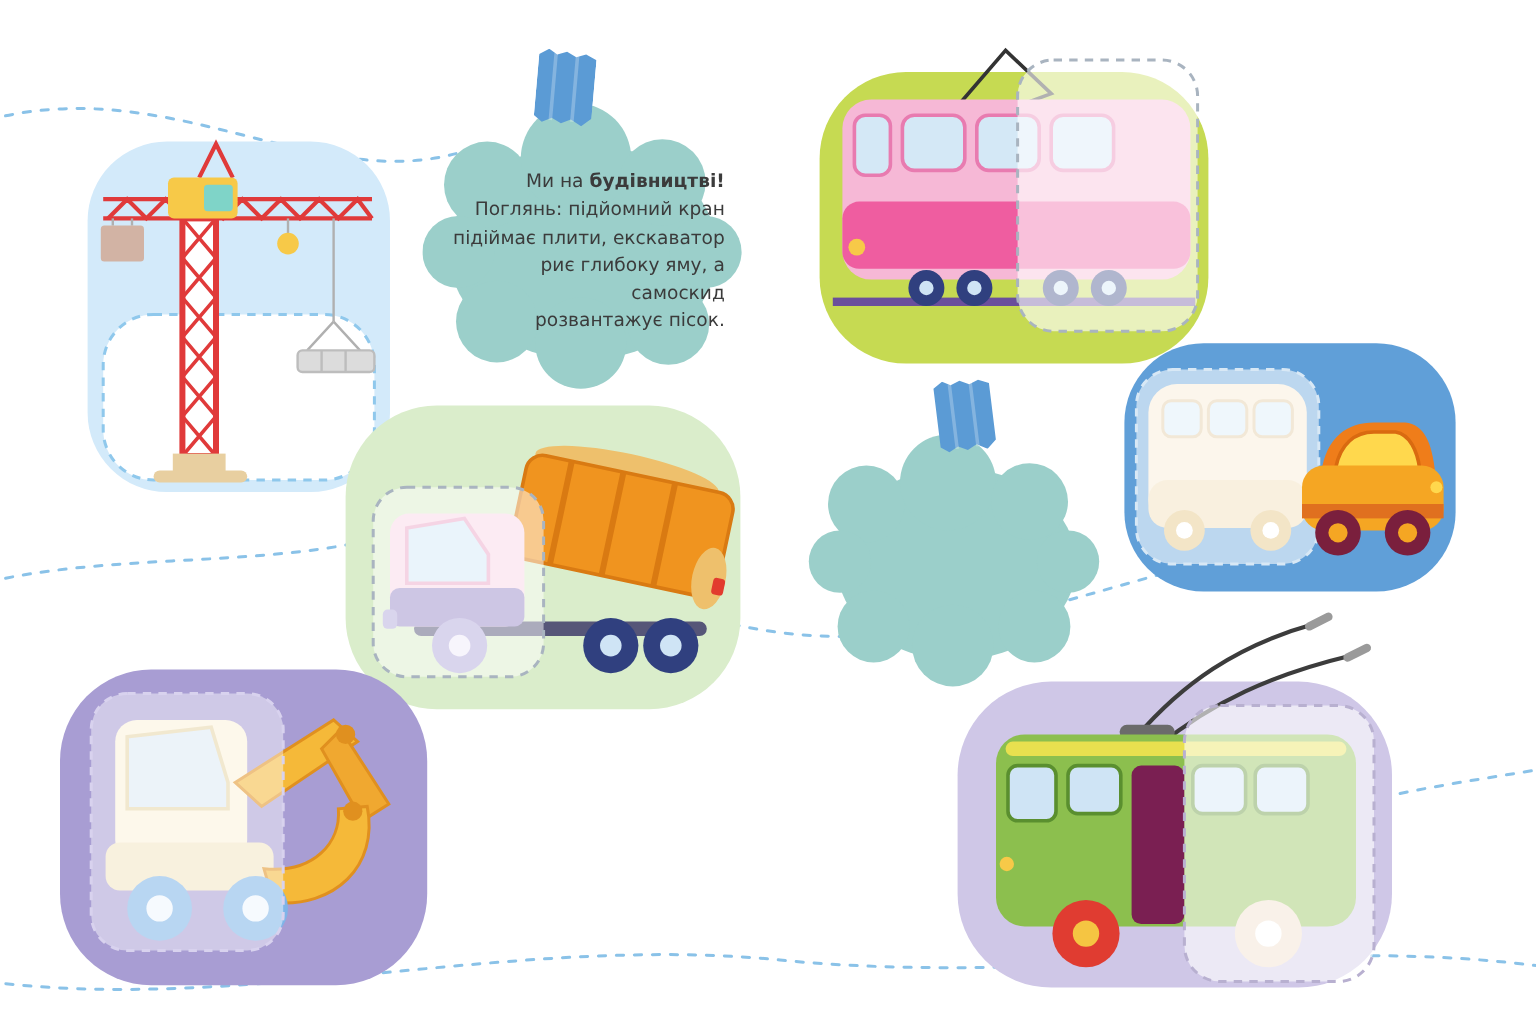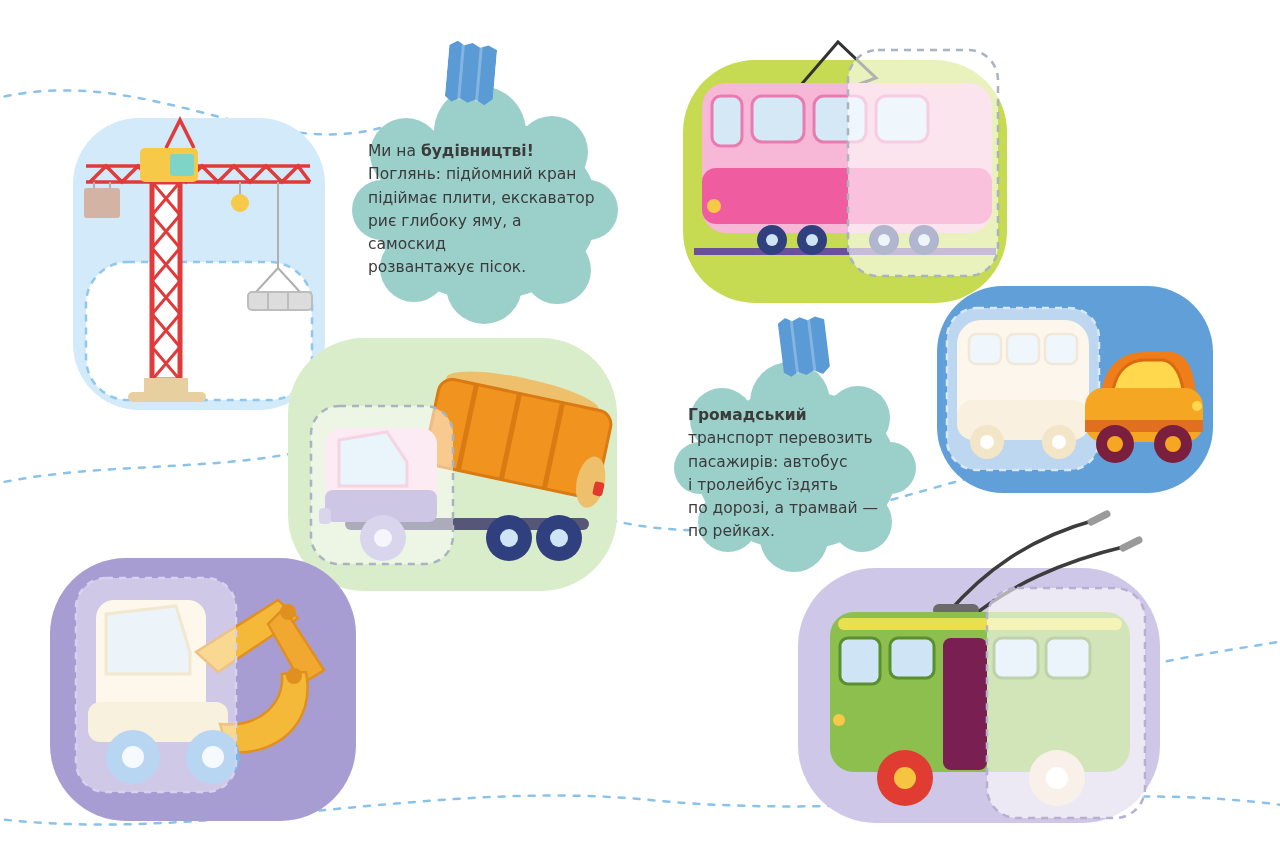--- a/index.html
+++ b/index.html
@@ -3,21 +3,21 @@
 <meta charset="utf-8">
 <style>
   html,body{margin:0;padding:0;background:#ffffff;}
   .page{position:relative;width:1280px;height:842px;overflow:hidden;background:#ffffff;
         font-family:"DejaVu Sans",sans-serif;}
   svg{display:block;}
   .scene{position:absolute;z-index:2;}
   .scene svg{width:100%;height:100%;}
   .bubble{position:absolute;z-index:3;}
   .bubble svg.cloud{position:absolute;inset:0;width:100%;height:100%;}
-  .bubble-text{position:absolute;left:16px;right:16px;text-align:left;
+  .bubble-text{position:absolute;left:16px;right:16px;text-align:right;
                font-size:15.5px;line-height:1.5;color:#3b3b3b;white-space:pre-line;}
   .bubble-text b{font-weight:bold;}
   .tape{position:absolute;z-index:4;}
   .tape svg{width:100%;height:100%;}
   #bubble1{left:352px;top:88px;width:268px;height:240px;}
   #bubble1 .bubble-text{top:52px;}
   #bubble2{left:672px;top:362px;width:250px;height:215px;}
   #bubble2 .bubble-text{top:42px;}
   #tape1{left:447px;top:42px;width:48px;height:62px;transform:rotate(5deg);}
   #tape2{left:780px;top:316px;width:48px;height:60px;transform:rotate(-7deg);}
@@ -260,26 +260,20 @@
         <circle cx="50" cy="58" r="32"></circle>
         <circle cx="118" cy="40" r="40"></circle>
         <circle cx="186" cy="56" r="32"></circle>
         <circle cx="218" cy="106" r="26"></circle>
         <circle cx="190" cy="160" r="30"></circle>
         <circle cx="122" cy="176" r="34"></circle>
         <circle cx="56" cy="160" r="30"></circle>
         <circle cx="28" cy="106" r="26"></circle>
       </g>
     </svg>
-    <div class="bubble-text"><b>Громадський</b><span>
-транспорт перевозить
-пасажирів: автобус
-і тролейбус їздять
-по дорозі, а трамвай —
-по рейках.</span></div>
   </div>
 
   <div class="tape" id="tape1">
     <svg viewBox="0 0 48 62">
       <polygon points="0,5 8,0 15,4 23,1 31,5 39,2 48,6 48,55 40,62 31,57 23,61 15,57 7,61 0,56" fill="#5b9bd5"></polygon>
       <path d="M14,3 V59 M32,3 V59" stroke="rgba(255,255,255,0.25)" stroke-width="3" fill="none"></path>
     </svg>
   </div>
   <div class="tape" id="tape2">
     <svg viewBox="0 0 48 62">

